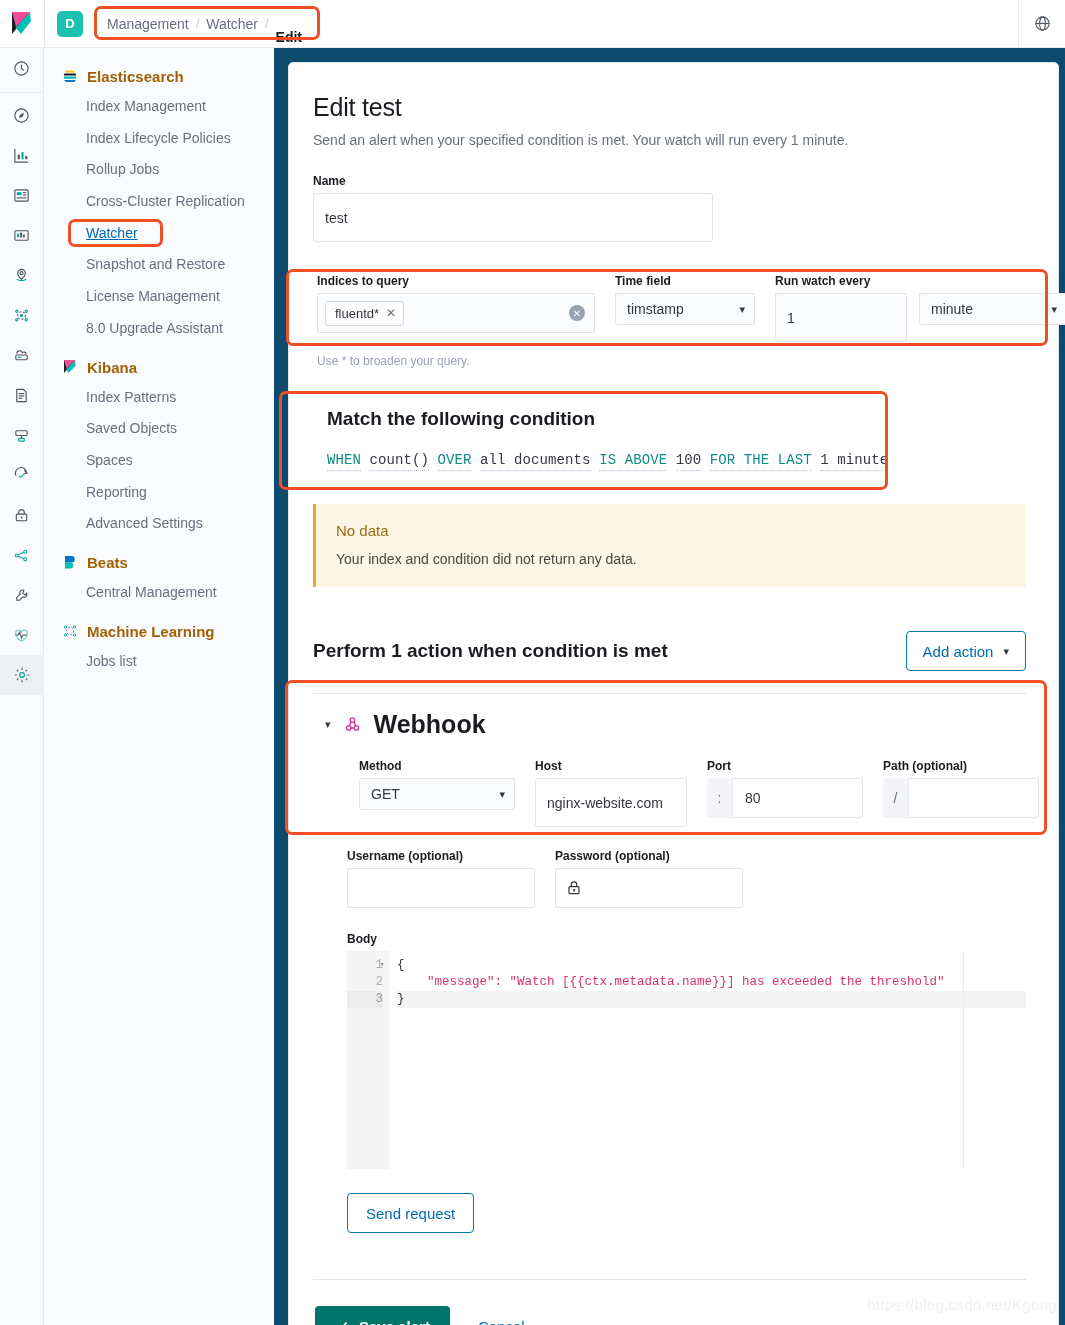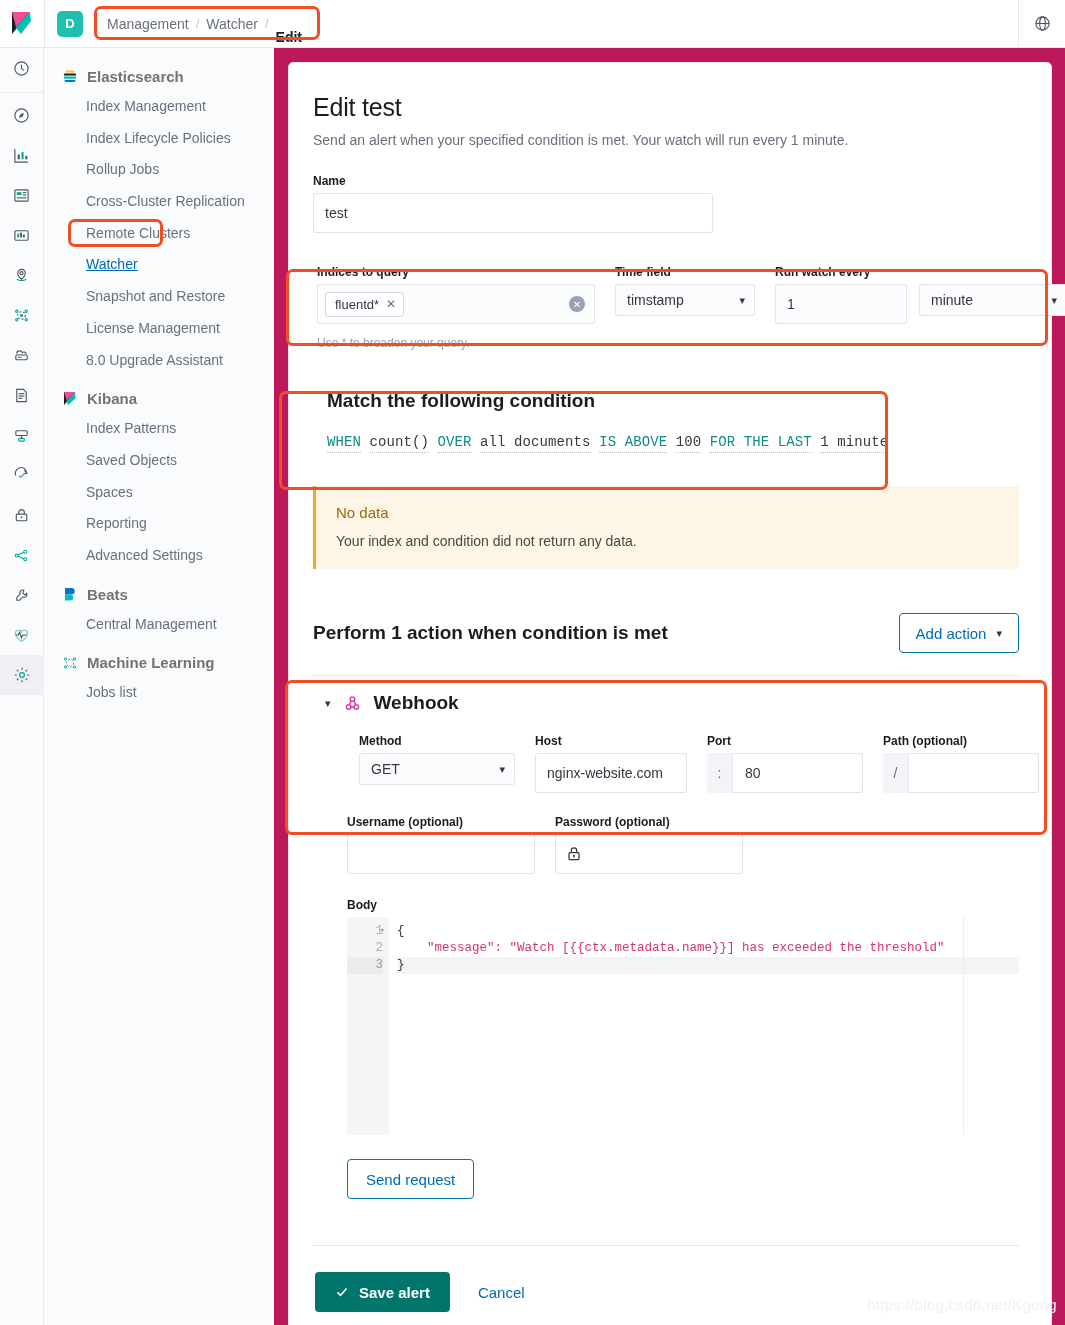--- a/index.html
+++ b/index.html
@@ -73,37 +73,37 @@
     width: 230px; min-width: 230px;
     background: #fafbfd;
     padding: 14px 0 0 0;
     font-size: 14px;
     position: relative;
   }
   .nav-group { margin-bottom: 8px; }
   .nav-group-title {
     display: flex; align-items: center; gap: 9px;
     padding: 6px 0 6px 18px;
-    font-weight: 700; font-size: 15px; color: #737373;
+    font-weight: 700; font-size: 15px; color: #a16207;
   }
   .nav-link {
     padding: 5px 0 5px 42px;
     color: #69707d; font-size: 14px;
     line-height: 1.55;
   }
   .nav-link.active-link {
     color: #006bb4; text-decoration: underline;
   }
   .nav-icon { width: 16px; height: 16px; display:block; }
 
   
   .main {
     flex: 1; min-width: 0;
-    background: #be185d;
-    padding: 14px 13px 0 14px;
+    background: #0c4a6e;
+    padding: 14px 6px 0 14px;
     overflow: hidden;
     position: relative;
   }
   .panel {
     background: #fff;
     border: 1px solid #e3e6ed;
     border-radius: 5px;
     box-shadow: 0 1px 4px rgba(65,78,101,.06);
     padding: 26px 32px 34px 24px;
     min-height: 1255px;
@@ -111,21 +111,21 @@
   }
 
   h1.page-title {
     font-size: 25px; font-weight: 400; color: #1a1c21;
     margin: 4px 0 10px 0; letter-spacing: -.2px;
   }
   .subtitle { font-size: 14px; color: #69707d; margin-bottom: 26px; }
 
   .fld-label { font-size: 12px; font-weight: 700; color: #1a1c21; margin-bottom: 5px; display:block; }
   .input {
-    height: 40px; background: #fbfcfd;
+    height: 49px; background: #fbfcfd;
     border: none;
     box-shadow: 0 0 0 1px #e1e4ec inset, 0 1px 0 0 #e6e9f0 inset;
     border-radius: 3px;
     font-size: 14px; color: #343741;
     padding: 0 12px;
     display: flex; align-items: center;
     width: 100%;
     font-family: "Liberation Sans", sans-serif;
   }
   .input.white { background: #fff; box-shadow: 0 0 0 1px #e1e4ec inset; }
@@ -191,21 +191,21 @@
   .actions-head { display:flex; align-items:center; justify-content:space-between; margin: 44px 0 22px 0; }
   .btn-outline {
     border: 1px solid #0079a5; color:#006bb4; background:#fff;
     border-radius:4px; height:40px; padding: 0 16px;
     font-size:15px; display:flex; align-items:center; gap:10px;
   }
   .divider { height:1px; background:#e3e6ed; margin: 0; }
 
   
   .wh-head { display:flex; align-items:center; gap:12px; padding: 16px 0 14px 12px; }
-  .wh-title { font-size:19px; font-weight:700; color:#1a1c21; }
+  .wh-title { font-size:25px; font-weight:700; color:#1a1c21; }
   .wh-body { padding: 6px 0 16px 34px; }
   .wh-row { display:flex; gap:20px; align-items:flex-start; }
   .wh-method { flex: 0 0 156px; margin-left: 12px; }
   .wh-host { flex: 0 0 152px; }
   .wh-port { flex: 0 0 156px; }
   .wh-path { flex: 0 0 156px; }
   .prefixed {
     display:flex; align-items:stretch; height:40px; border-radius:3px; overflow:hidden;
     box-shadow: 0 0 0 1px #e1e4ec inset, 0 1px 0 0 #e6e9f0 inset;
     background:#fff;
@@ -437,21 +437,20 @@
             <path d="M1.9 6.6h12.2a6 6 0 00-.5-2H2.4a6 6 0 00-.5 2z" fill="#1a1c21"></path>
             <path d="M2.1 9.7h11.8a6.1 6.1 0 00.3-2.1H1.8a6.1 6.1 0 00.3 2.1z" fill="#00bfb3"></path>
             <path d="M3.6 12.9h8.8a6 6 0 001.3-2H2.3a6 6 0 001.3 2z" fill="#0077cc"></path>
           </svg>
           <span>Elasticsearch</span>
         </div>
         <div class="nav-link">Index Management</div>
         <div class="nav-link">Index Lifecycle Policies</div>
         <div class="nav-link">Rollup Jobs</div>
         <div class="nav-link">Cross-Cluster Replication</div>
-        <div class="nav-link">Remote Clusters</div>
         <div class="nav-link active-link">Watcher</div>
         <div class="nav-link">Snapshot and Restore</div>
         <div class="nav-link">License Management</div>
         <div class="nav-link">8.0 Upgrade Assistant</div>
       </div>
 
       <div class="nav-group">
         <div class="nav-group-title">
           <svg class="nav-icon" viewBox="0 0 16 16">
             <path d="M2 1 L13 1 L2 14 Z" fill="#1a1c21"></path>

